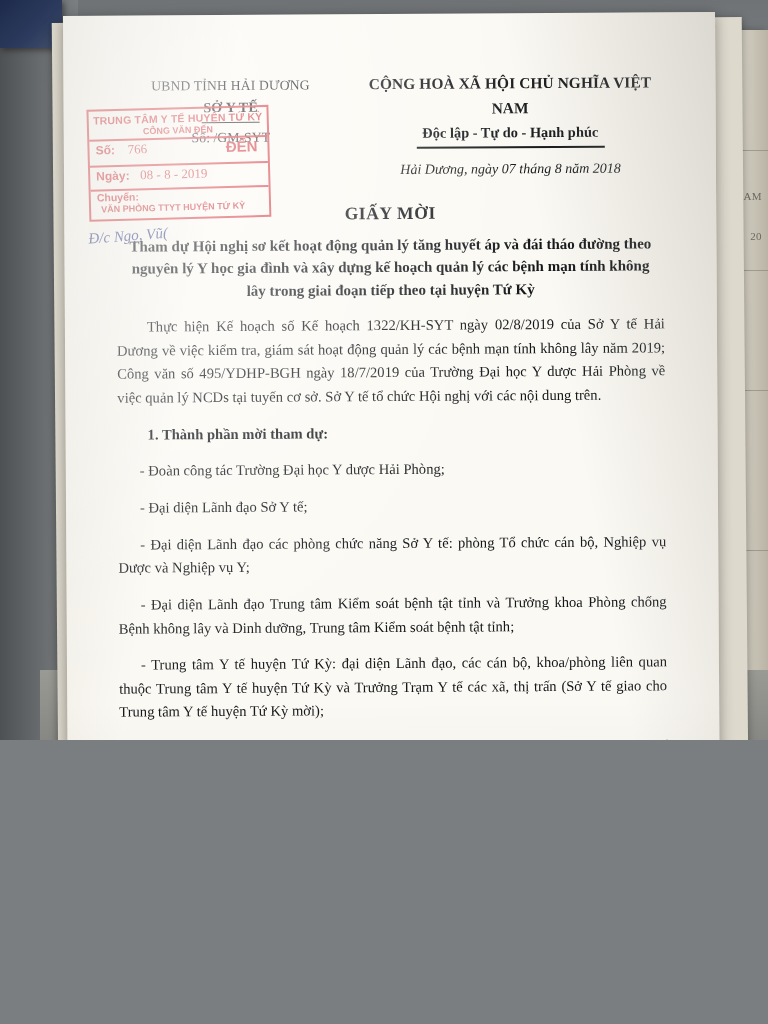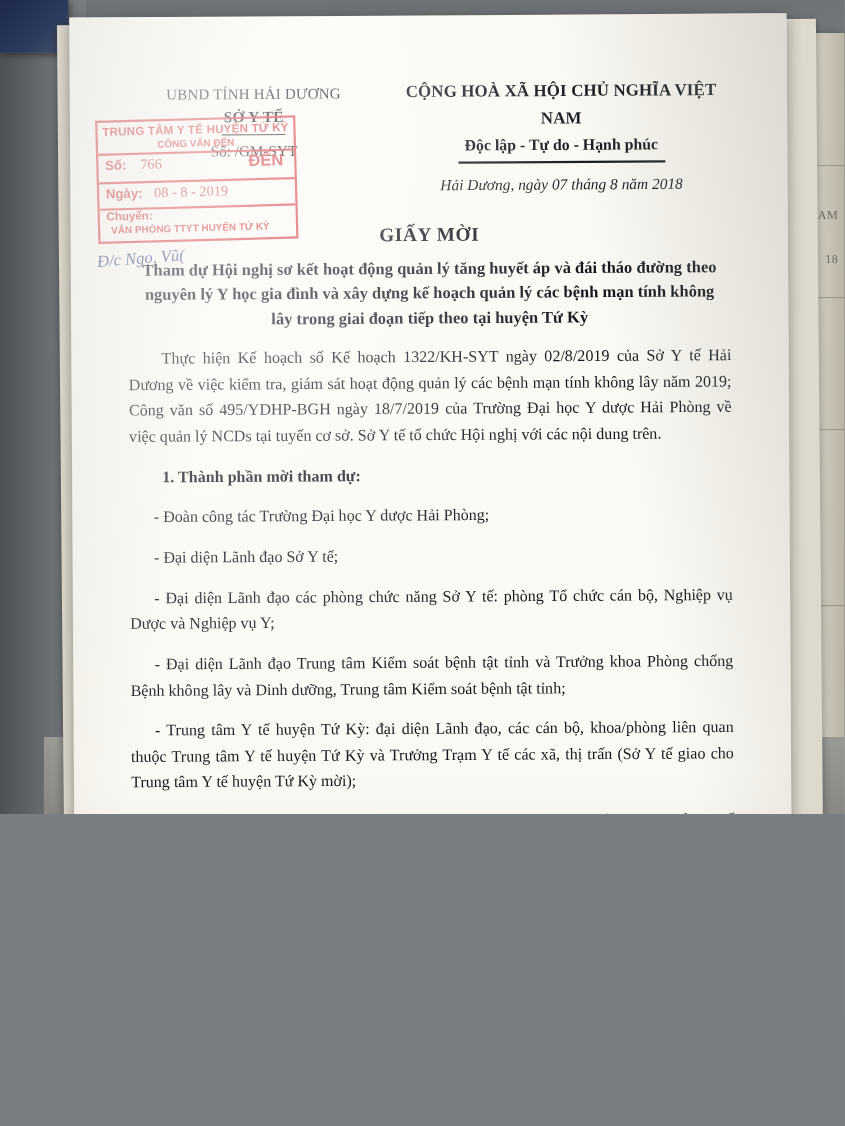--- a/index.html
+++ b/index.html
@@ -319,21 +319,21 @@
   <div class="desk-dark-left"></div>
   <div class="book-blue"></div>
 
   <div class="stack-right">
     <div class="edge" style="top:120px"></div>
     <div class="edge" style="top:240px"></div>
     <div class="edge" style="top:360px"></div>
     <div class="edge" style="top:520px"></div>
     <div class="edge" style="top:700px"></div>
     <div class="stack-text" style="top:160px">AM</div>
-    <div class="stack-text" style="top:200px">18</div>
+    <div class="stack-text" style="top:200px">20</div>
   </div>
   <div class="stack-bottom"></div>
   <div class="under-paper"></div>
 
   <div id="sheet">
     <div class="doc">
 
       <div class="header">
         <div class="hdr-left">
           <div class="org">UBND TỈNH HẢI DƯƠNG</div>

